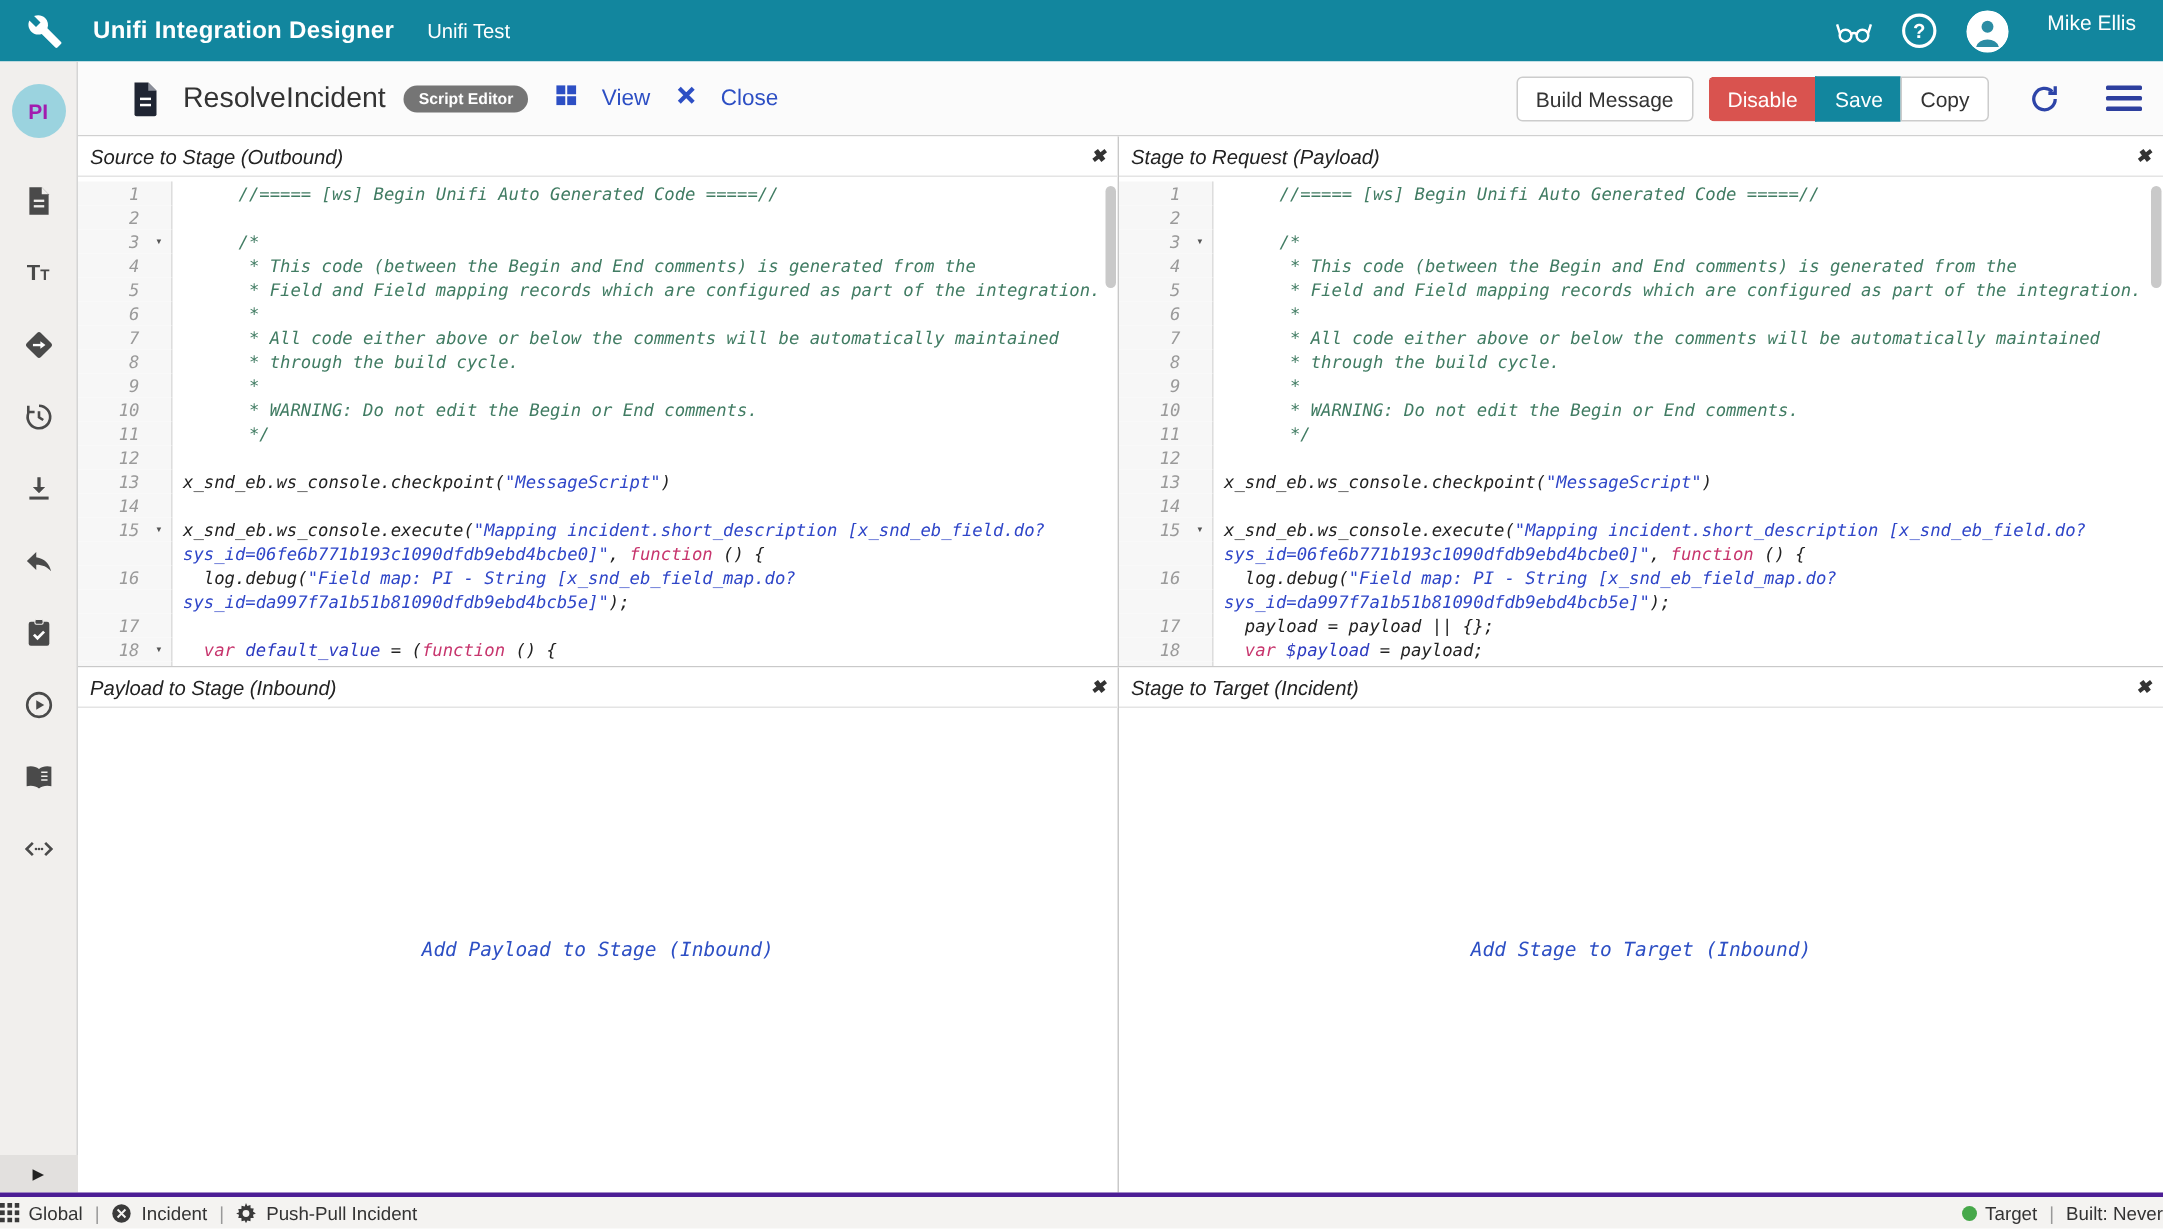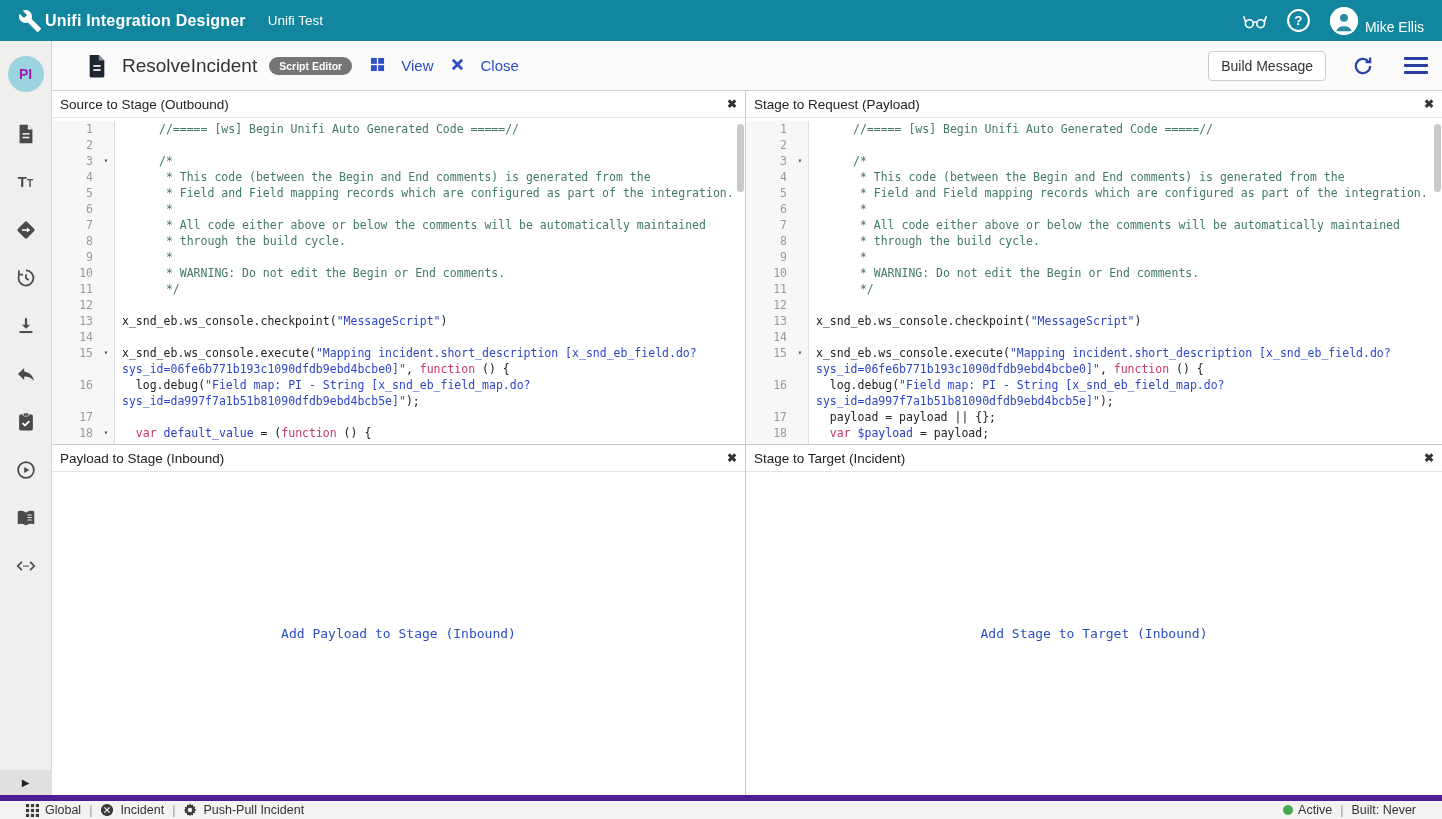--- a/index.html
+++ b/index.html
@@ -6,25 +6,25 @@
     --accent:#12869E; --danger:#D9534F; --link:#2D4FC4; --iconblue:#2D44A8;
     --c-comment:#417C63; --c-string:#2F46C8; --c-keyword:#C7356D; --c-def:#2B3AC0;
     --green:#46A84A;
   }
   *{margin:0;padding:0;box-sizing:border-box;}
   html,body{width:1442px;height:819px;overflow:hidden;background:#fff;
     font-family:"Liberation Sans",sans-serif;color:#333;}
   .topbar{position:absolute;left:0;top:0;width:1442px;height:41px;background:var(--accent);
     display:flex;align-items:center;color:#fff;}
   .topbar .wrench{width:24px;height:24px;margin-left:18px;}
-  .tb-title{font-size:16px;font-weight:bold;margin-left:3px;letter-spacing:.2px;}
+  .tb-title{font-size:16px;font-weight:bold;margin-left:20px;letter-spacing:.2px;}
   .tb-sub{font-size:13.5px;margin-left:22px;}
   .tb-right{margin-left:auto;display:flex;align-items:center;gap:18px;margin-right:18px;}
   .tb-icon{width:26px;height:26px;display:flex;align-items:center;justify-content:center;cursor:pointer;}
-  .tb-avatar{display:flex;align-items:flex-end;gap:7px;cursor:pointer;}
+  .tb-avatar{display:flex;align-items:flex-start;gap:26px;cursor:pointer;}
   .tb-avatar .av{width:28px;height:28px;border-radius:50%;overflow:hidden;background:#fff;}
   .tb-user{font-size:14px;}
 
   .header{position:absolute;left:52px;top:41px;width:1390px;height:49px;background:#fbfbfb;
     display:flex;align-items:center;padding:0 14px 0 34px;}
   .h-doc{width:22px;height:24px;}
   .h-title{font-size:19px;color:#333;margin-left:14px;}
   .h-badge{background:#757575;color:#fff;font-size:10.5px;font-weight:bold;border-radius:9px;
     padding:3px 10px;margin-left:12px;}
   .h-link{display:flex;align-items:center;gap:16px;color:var(--link);font-size:15px;
@@ -48,21 +48,21 @@
     font-size:14px;font-weight:bold;display:flex;align-items:center;justify-content:center;
     margin-top:15px;margin-bottom:18px;cursor:pointer;}
   .side-item{width:52px;height:48px;display:flex;align-items:center;justify-content:center;cursor:pointer;}
   .side-item svg{width:22px;height:22px;}
   .side-foot{margin-top:auto;width:52px;height:25px;background:#E2E0DE;display:flex;
     align-items:center;justify-content:center;font-size:10px;color:#222;cursor:pointer;}
 
   .content{position:absolute;left:52px;top:90px;width:1390px;height:705px;
     border-top:1px solid #D0D0D0;display:grid;grid-template-columns:694px 696px;
     grid-template-rows:354px 351px;}
-  .panel{position:relative;background:#fff;overflow:hidden;}
+  .panel{position:relative;background:#fff;overflow:hidden;font-style:italic;}
   .panel.bl, .panel.tl{border-right:1px solid #C9C9C9;}
   .panel.tl, .panel.tr{border-bottom:1px solid #C9C9C9;}
   .p-head{height:27px;display:flex;align-items:center;padding:0 8px;border-bottom:1px solid #E4E4E4;
     background:#fff;}
   .p-title{font-size:13.5px;color:#222;}
   .p-close{margin-left:auto;font-size:12px;color:#333;font-weight:bold;cursor:pointer;}
 
   .editor{position:relative;height:326px;overflow:hidden;
     font-family:"DejaVu Sans Mono","Liberation Mono",monospace;font-size:11.5px;
     display:flex;flex-direction:column;padding-top:3px;background:#fff;}
@@ -79,22 +79,22 @@
   .tok-keyword{color:var(--c-keyword);}
   .tok-def{color:var(--c-def);}
   .scrollthumb{position:absolute;right:1px;top:33px;width:7px;height:68px;background:#C9C9C9;
     border-radius:4px;}
 
   .empty-body{height:323px;display:flex;align-items:center;justify-content:center;}
   .add-link{font-family:"DejaVu Sans Mono","Liberation Mono",monospace;font-size:13px;
     color:var(--link);cursor:pointer;}
 
   .statusbar{position:absolute;left:0;top:795px;width:1442px;height:24px;background:#F4F3F1;
-    border-top:6px solid #4c1d95;display:flex;align-items:center;font-size:12.5px;color:#333;
-    padding:0 26px;}
+    border-top:3px solid #4c1d95;display:flex;align-items:center;font-size:12.5px;color:#333;
+    padding:0 0;}
   .sb-item{display:flex;align-items:center;gap:6px;cursor:pointer;}
   .sb-sep{color:#999;margin:0 8px;}
   .sb-right{margin-left:auto;display:flex;align-items:center;}
   .dot{width:10px;height:10px;border-radius:50%;background:var(--green);margin-right:5px;}
 </style>
 </head>
 <body>
 
 <div class="topbar">
   <span class="wrench"><svg viewBox="0 0 24 24">
@@ -146,20 +146,25 @@
     <span>View</span>
   </span>
   <span class="h-link">
     <span><svg viewBox="0 0 14 14" width="13" height="13">
           <path d="M2 2l10 10M12 2L2 12" stroke="#2D4FC4" stroke-width="3"></path>
         </svg></span>
     <span>Close</span>
   </span>
   <div class="h-right">
     <button class="btn">Build Message</button>
+    <div class="btn-group">
+      <button class="btn btn-danger">Disable</button>
+      <button class="btn btn-save">Save</button>
+      <button class="btn">Copy</button>
+    </div>
     <span class="h-refresh"><svg viewBox="0 0 24 24" width="22" height="22" fill="none" stroke="#2D44A8" stroke-width="2.4">
           <path d="M19.8 12a7.8 7.8 0 1 1-2.2-5.4"></path>
           <path d="M19.8 2.8v5h-5" fill="none"></path>
         </svg></span>
     <div class="h-menu">
         <div></div>
         <div></div>
         <div></div>
       </div>
   </div>
@@ -521,17 +526,17 @@
           <svg viewBox="0 0 16 16" width="14" height="14" fill="#3a3a3a">
             <path d="M8 0l1 2.2 2.4-.6.1 2.4 2.4.1-.6 2.4L15.5 8l-2.2 1 .6 2.4-2.4.1-.1 2.4-2.4-.6L8 15.5l-1-2.2-2.4.6-.1-2.4-2.4-.1.6-2.4L.5 8l2.2-1-.6-2.4 2.4-.1.1-2.4 2.4.6z"></path>
             <circle cx="8" cy="8" r="2.6" fill="#F4F3F1"></circle>
           </svg>
         </span>
         <span>Push-Pull Incident</span>
       </span>
     </div>
   <div class="sb-right">
     <span class="dot"></span>
-    <span>Active</span>
+    <span>Target</span>
     <span class="sb-sep">|</span>
     <span>Built: Never</span>
   </div>
 </div>
 
 </body></html>

